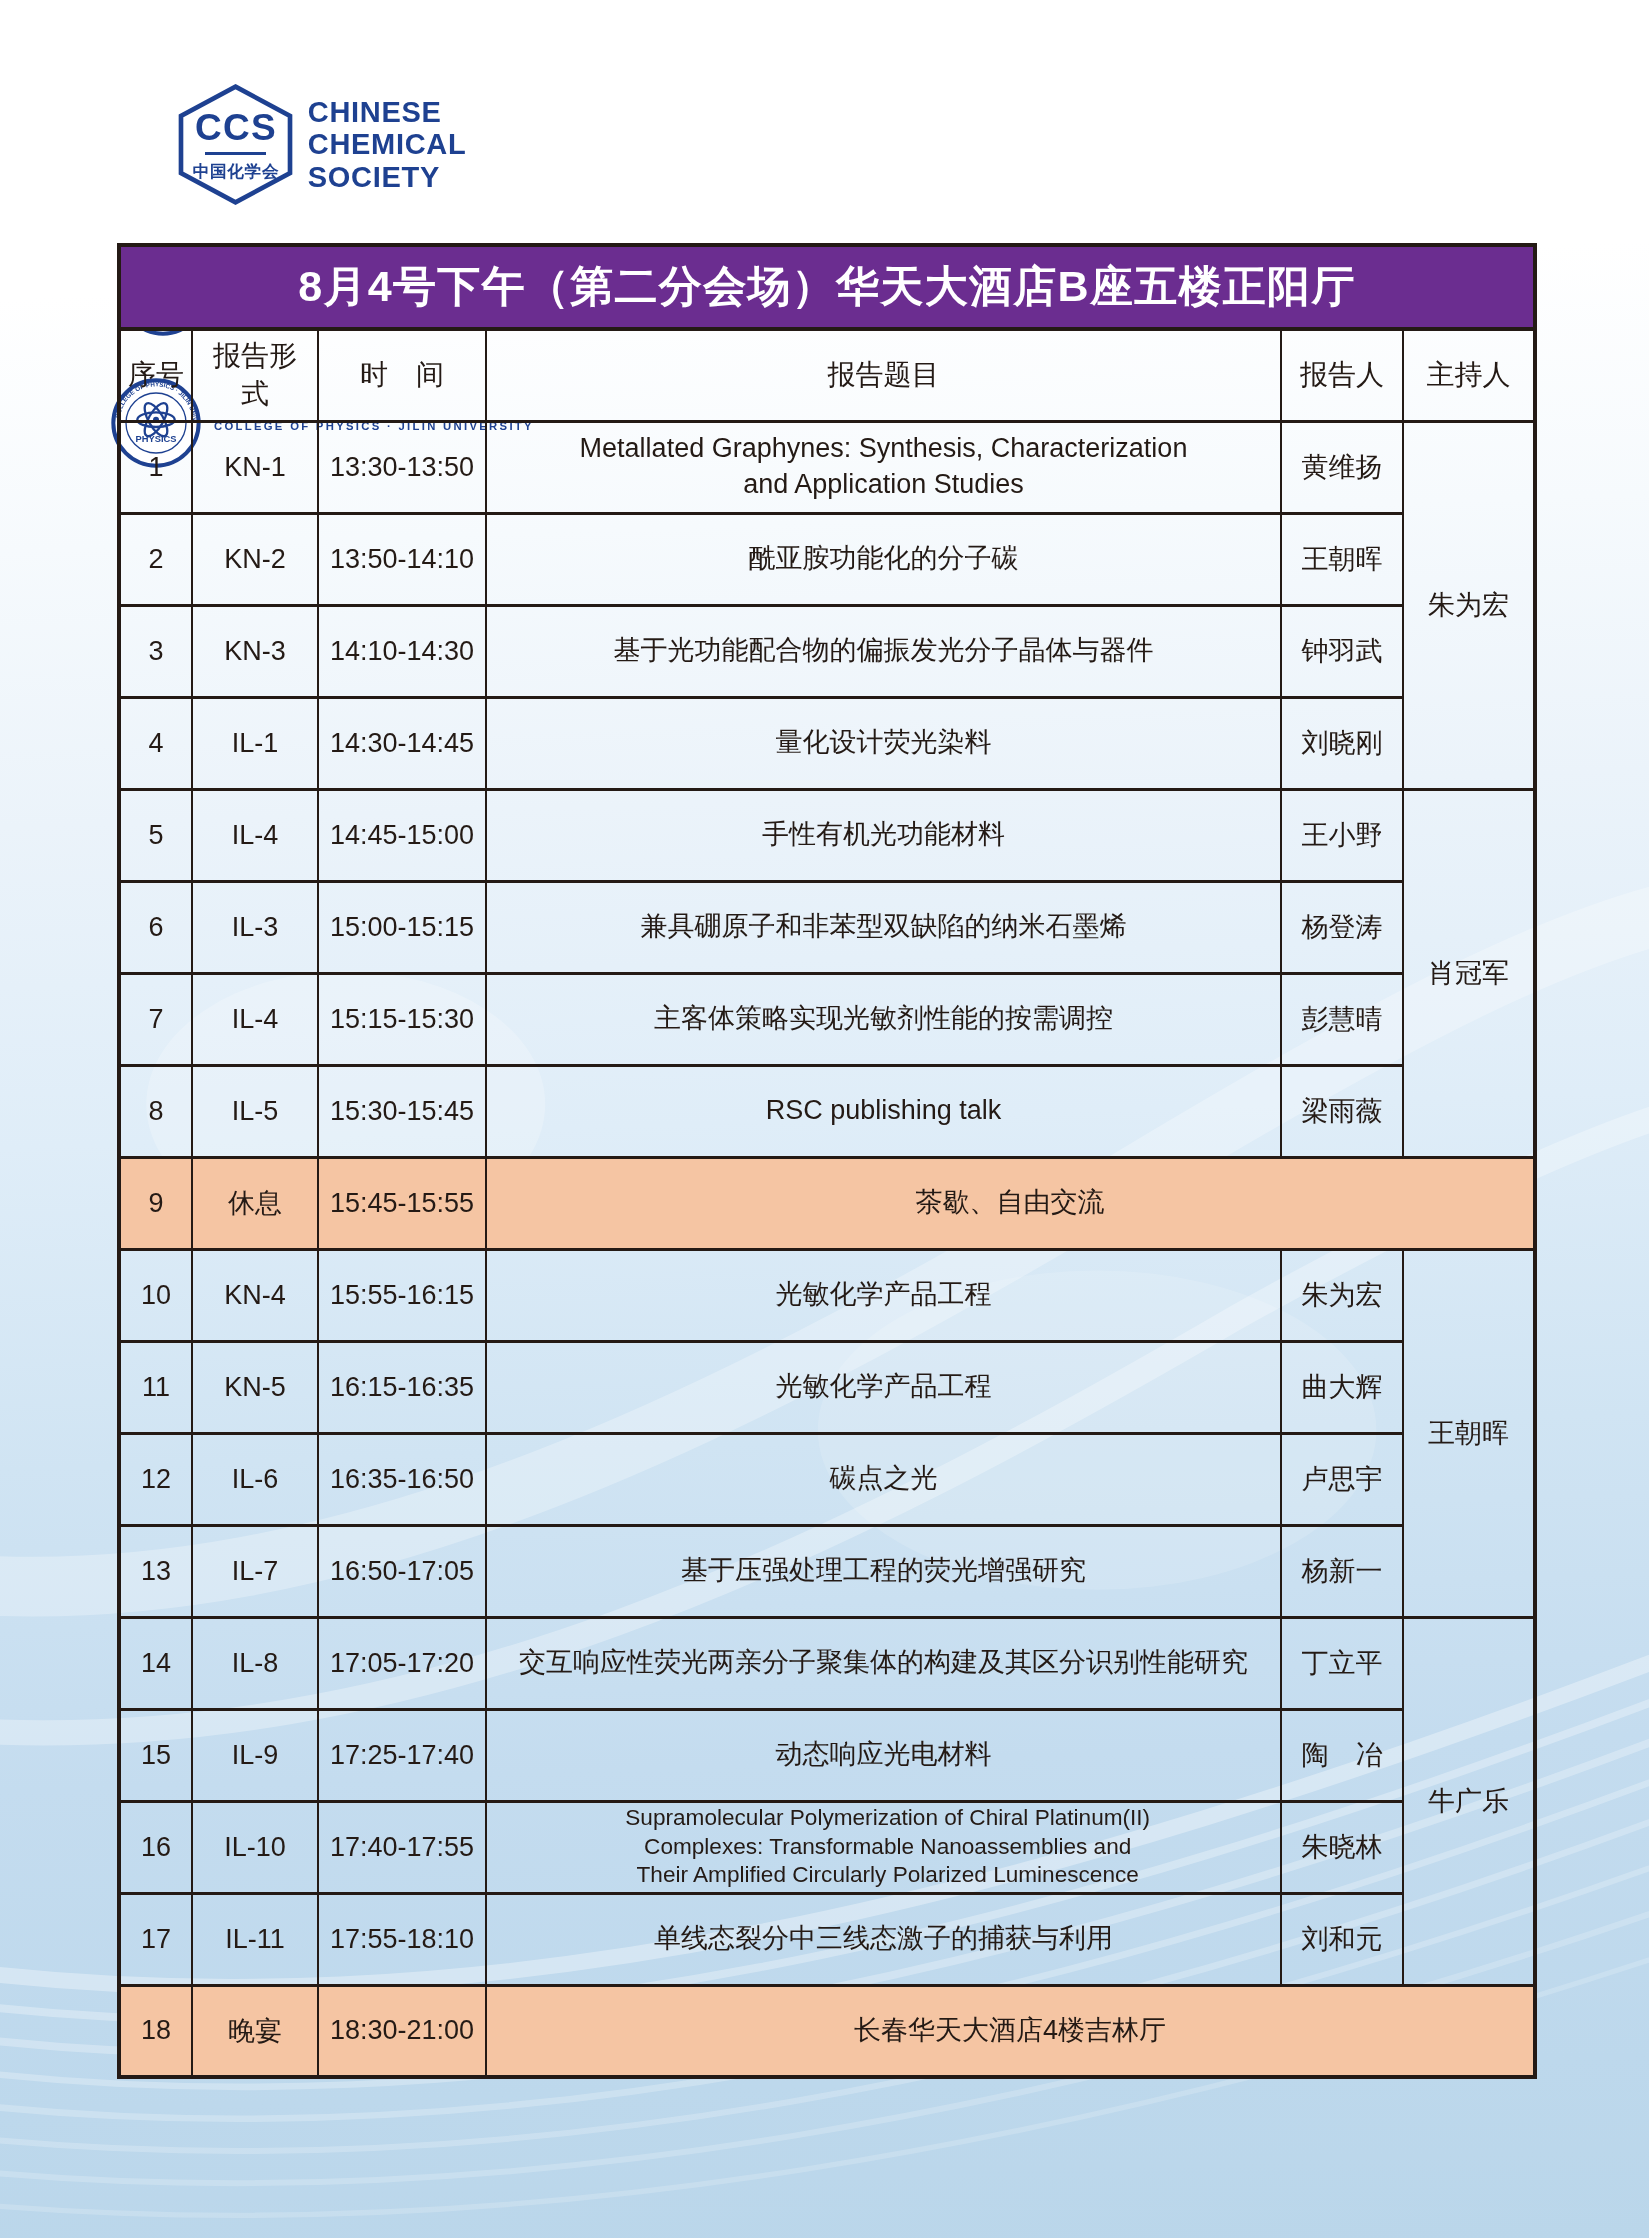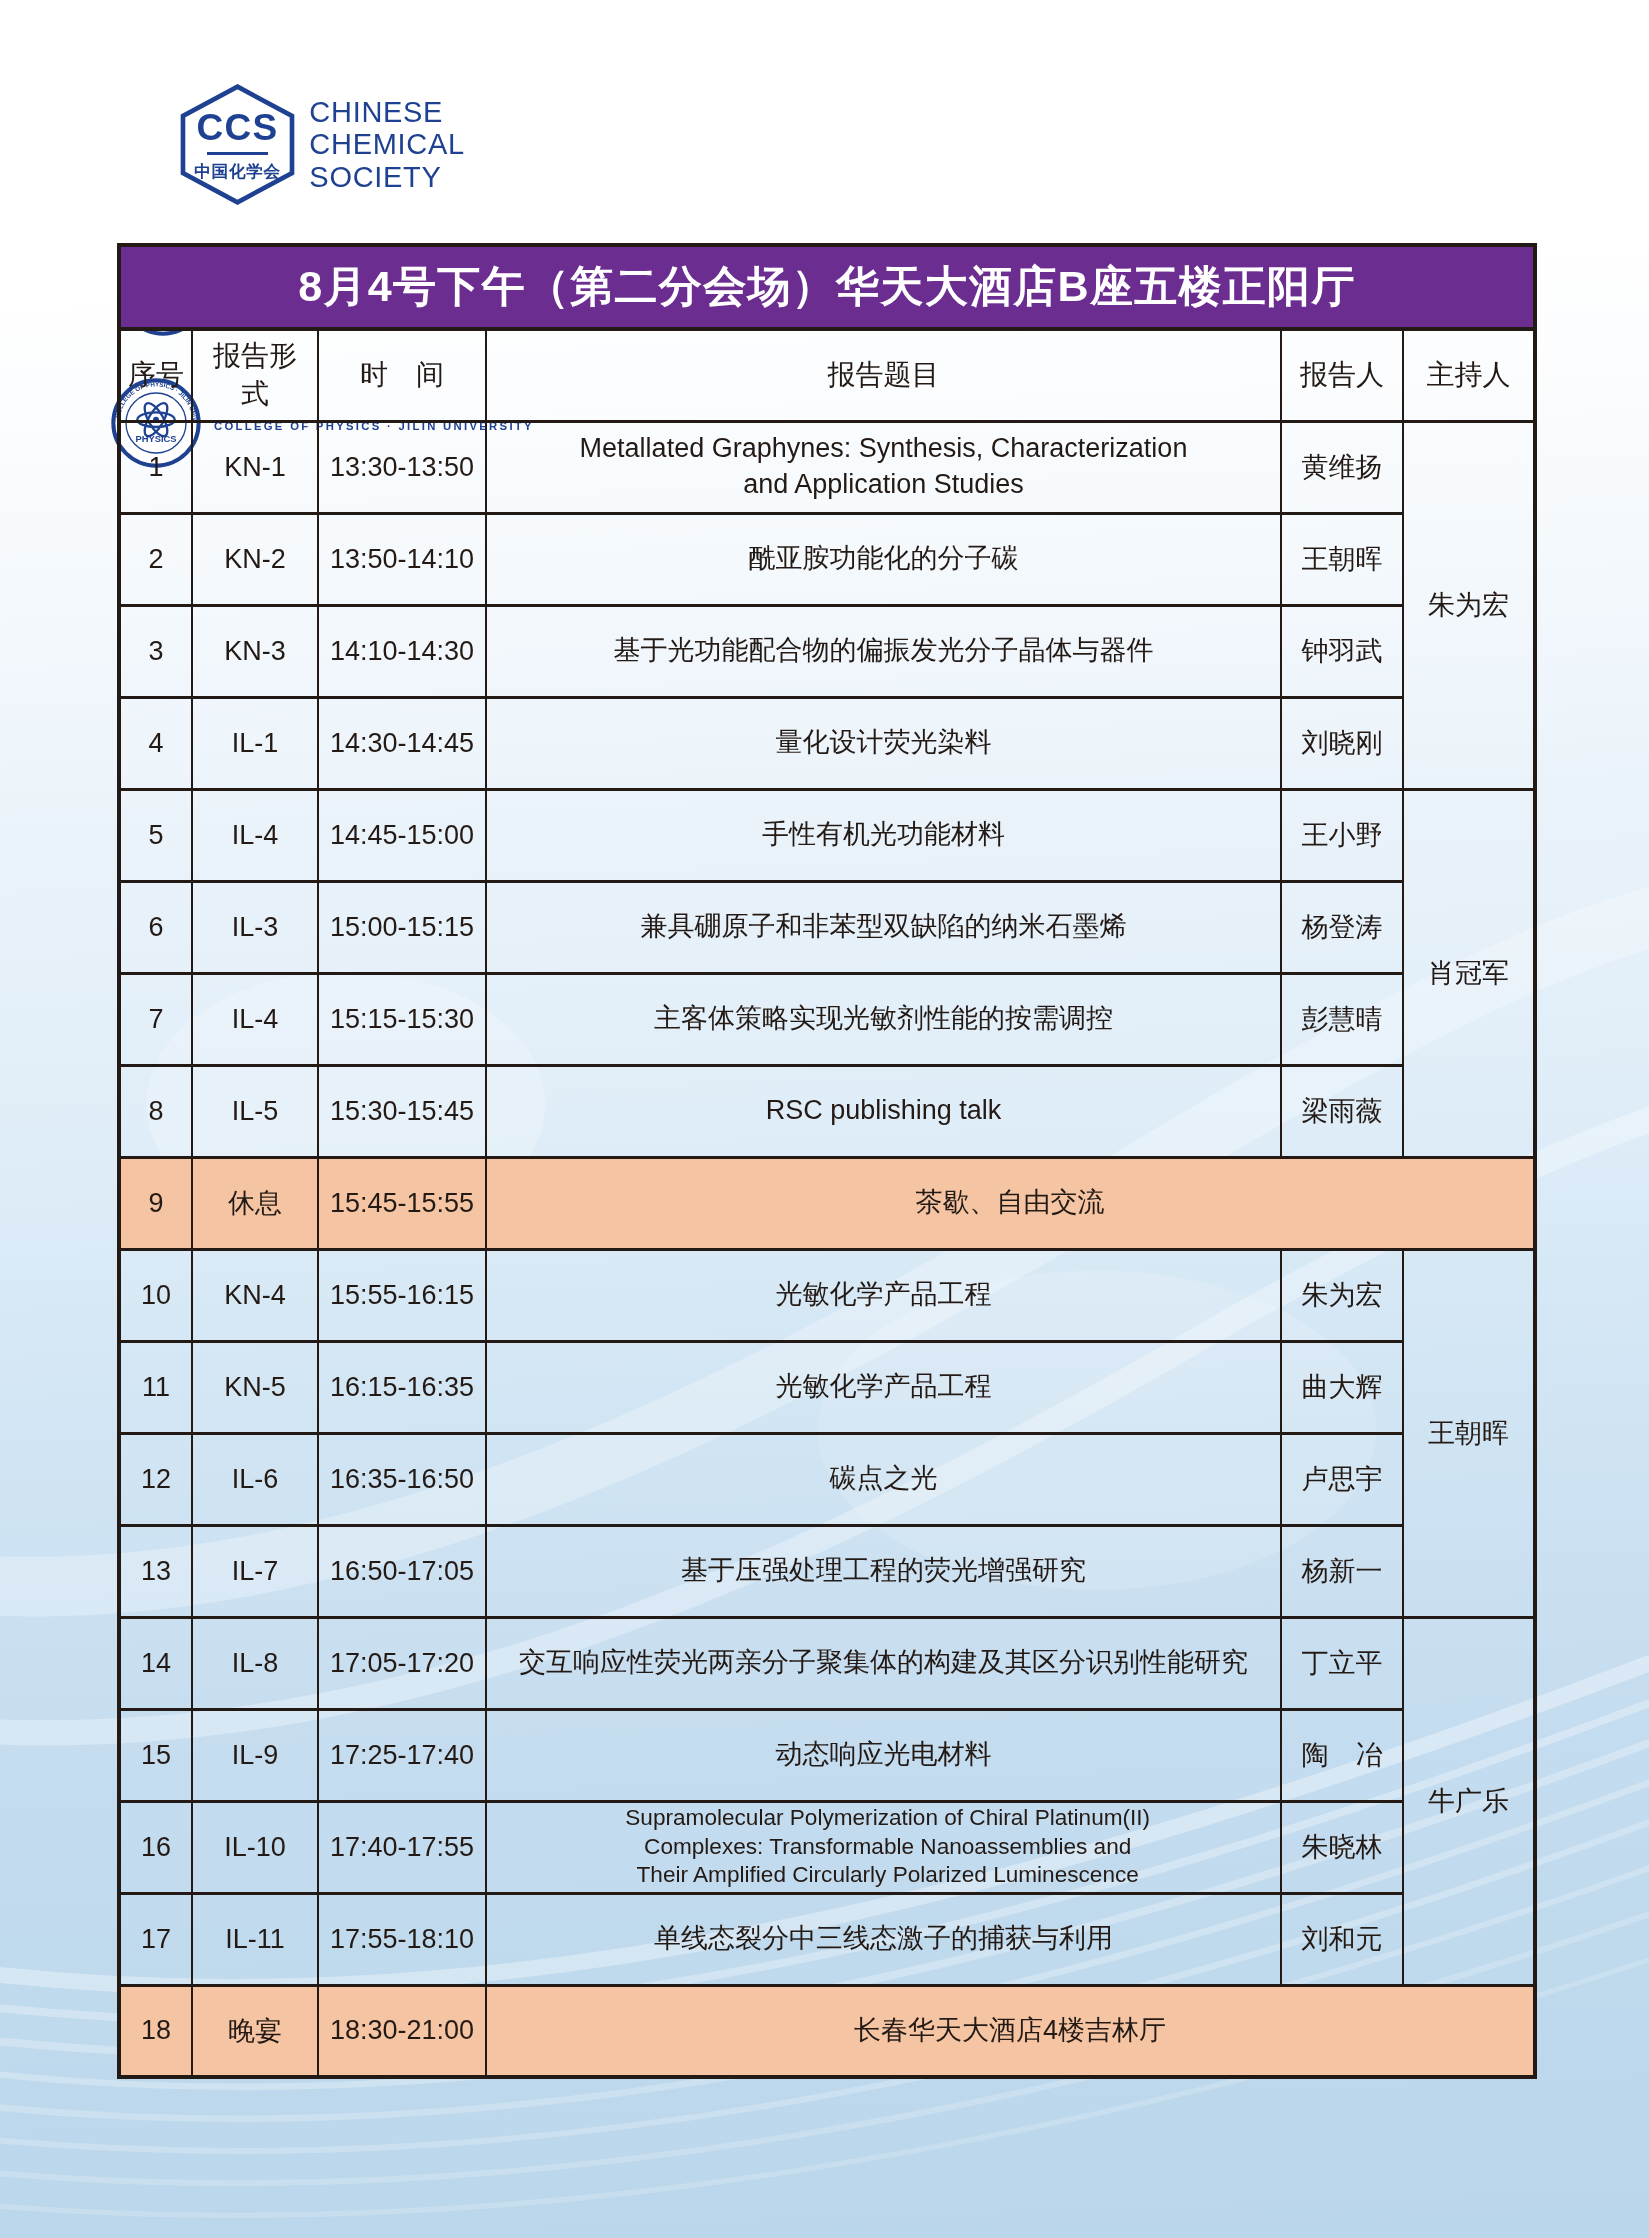--- a/index.html
+++ b/index.html
@@ -37,21 +37,21 @@
     position: absolute; left: 0; right: 0; top: 22.6px;
     text-align: center; font-size: 37px; font-weight: bold; letter-spacing: 1.3px;
   }
   .ccs-rule { position: absolute; left: 28px; right: 28px; top: 68px; height: 3.3px; background: #1E4191; }
   .ccs-cn {
     position: absolute; left: 0; right: 0; top: 77px;
     text-align: center; font-size: 16.6px; font-weight: bold; letter-spacing: 0.7px;
   }
   .ccs-text {
     margin-left: 13.3px;
-    font-size: 29px; font-weight: normal; line-height: 1.12;
+    font-size: 29px; font-weight: bold; line-height: 1.12;
     letter-spacing: 0.7px; white-space: pre-line;
   }
 
   .seal { flex: 0 0 auto; }
   .logo-cal-block { margin-left: 12px; display: flex; flex-direction: column; }
   .calligraphy-lg { font-size: 48px; font-weight: bold; letter-spacing: 6.7px; font-family: "Liberation Serif", "DejaVu Serif", serif; }
   .calligraphy-md { font-size: 36px; font-weight: bold; letter-spacing: 2.7px; font-family: "Liberation Serif", "DejaVu Serif", serif; }
   .logo-caption-lg { margin-top: 2px; font-size: 18px; font-weight: bold; letter-spacing: 9.3px; }
   .logo-caption-md { margin-top: 6.7px; font-size: 11.3px; font-weight: bold; letter-spacing: 2.3px; }
 

